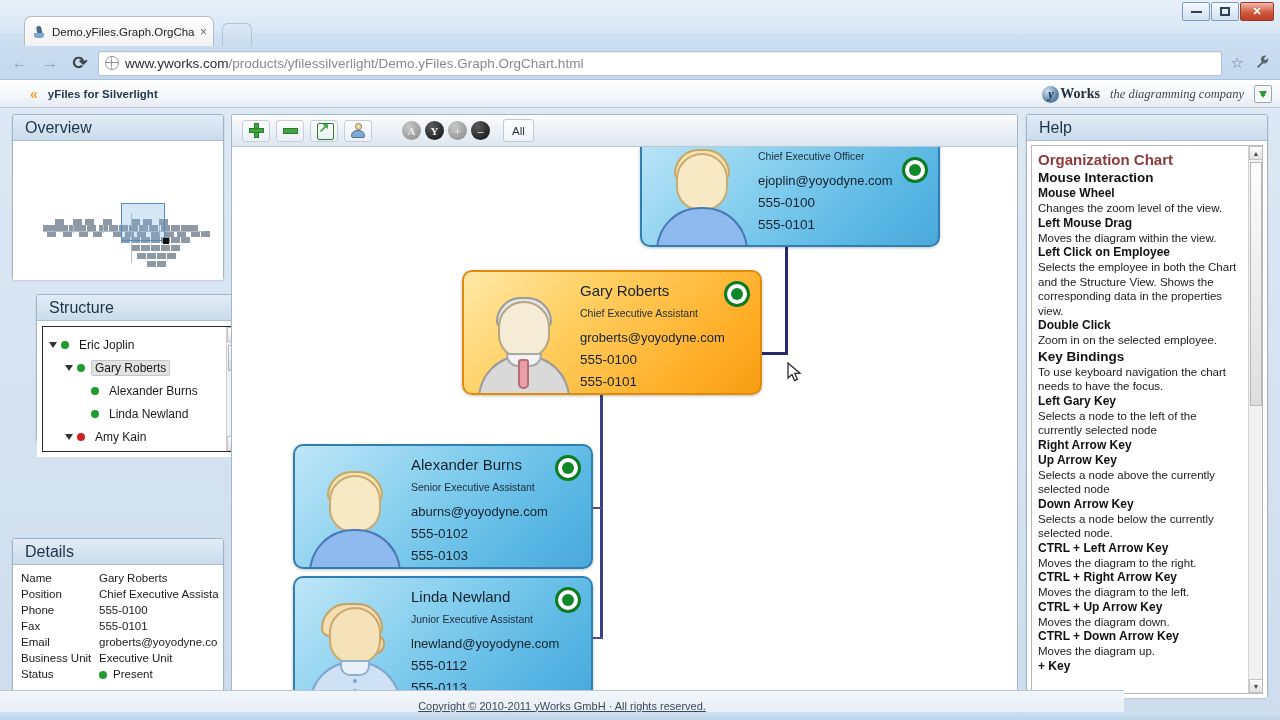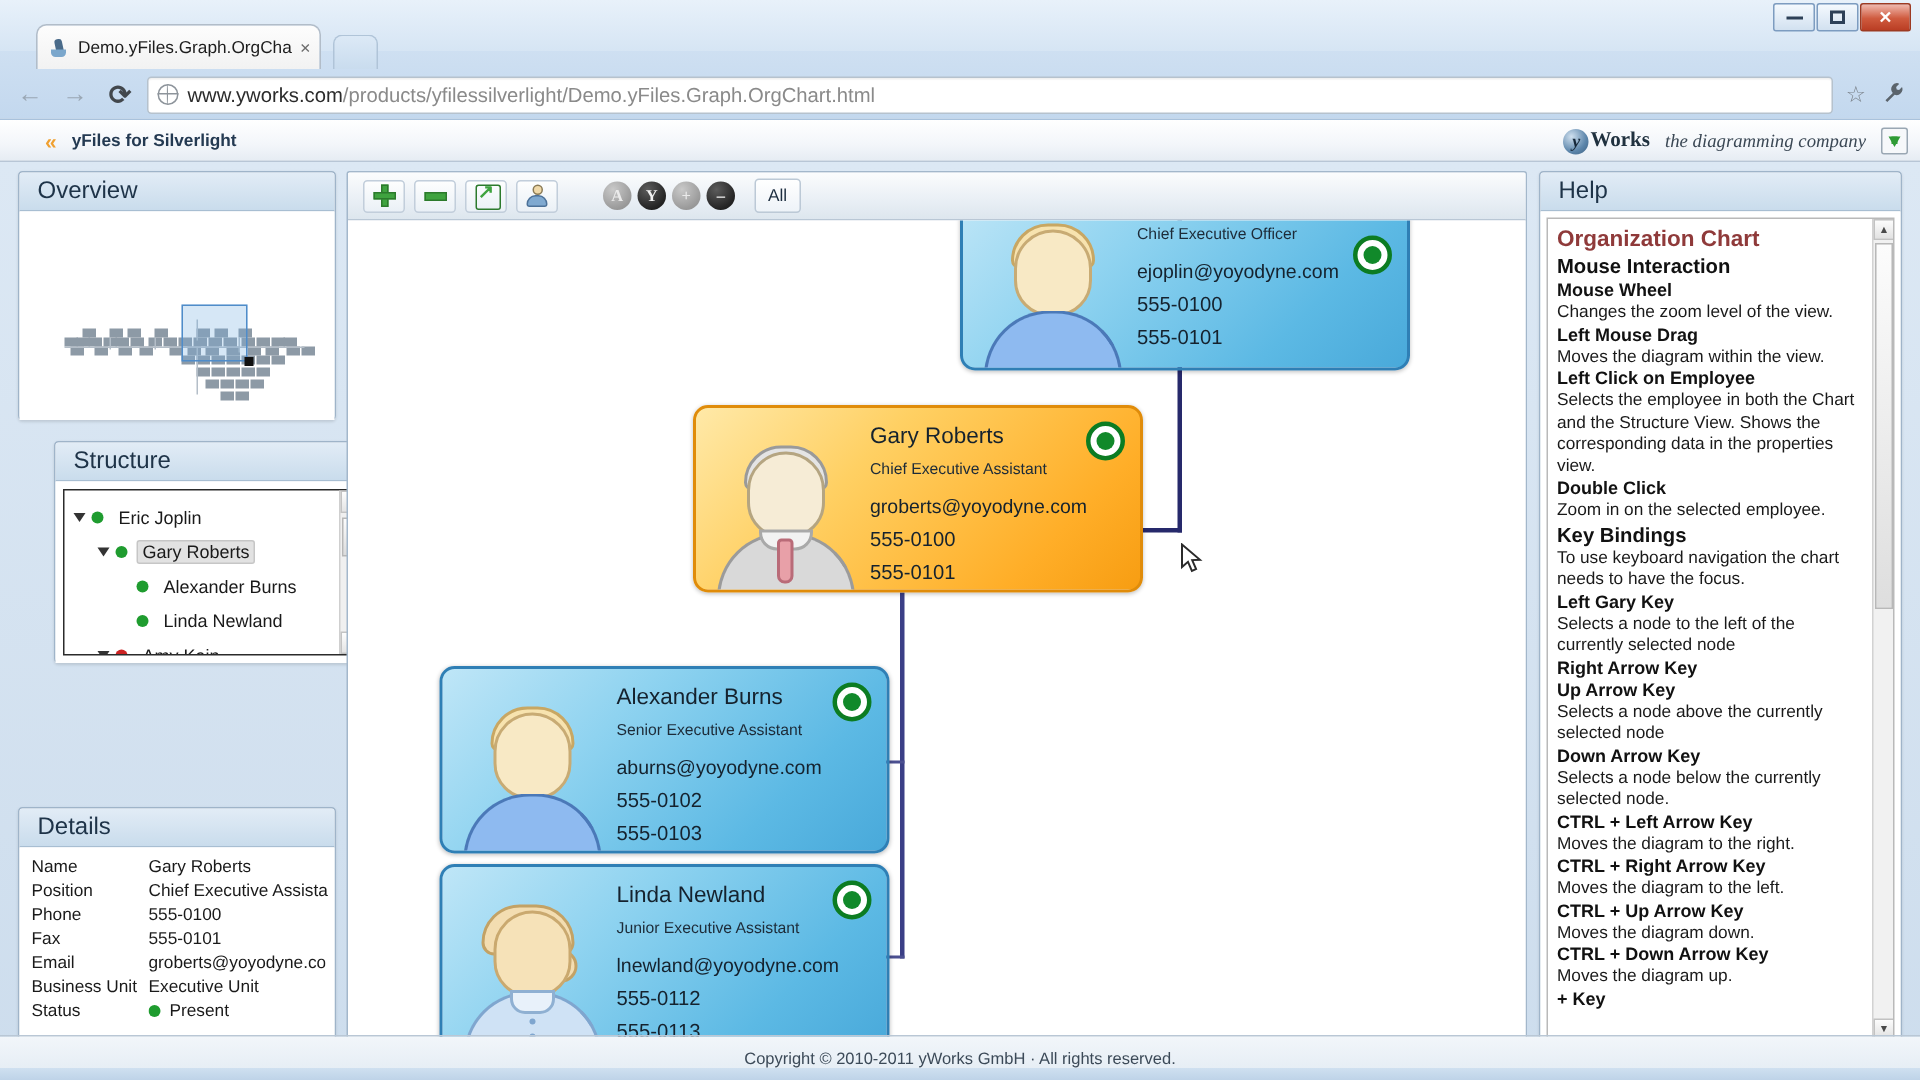--- a/index.html
+++ b/index.html
@@ -150,21 +150,21 @@
   .mini-node{ position:absolute; background:#8d9aa6; }
   .mini-link{ position:absolute; background:#b4bec8; }
   .view-rect{
     position:absolute; left:108px; top:62px; width:44px; height:38px;
     border:1px solid #4f8cc9; background:rgba(120,175,225,.30);
   }
   .view-handle{ position:absolute; left:150px; top:97px; width:6px; height:6px; background:#111; }
 
   
   #structure{ left:12px; top:186px; width:212px; height:148px;margin-left:24px; }
-  #structure .panel-body{ height:121px; padding:5px; }
+  #structure .panel-body{ height:136px; padding:5px; }
   .tree-box{
     width:100%; height:100%; border:1px solid #2b2b2b; background:#fff;
     position:relative; overflow:hidden;
   }
   .tree-scroller{ position:absolute; left:0; top:0; right:15px; bottom:0; overflow:hidden; padding-top:6px; }
   .tnode{ display:flex; align-items:center; height:23px; font-size:12px; color:#1a1a1a; }
   .tarrow{
     width:0;height:0; border-top:4px solid transparent; border-bottom:4px solid transparent;
     border-left:6px solid #333; margin-right:4px; flex:none;
   }
@@ -355,25 +355,25 @@
     position:absolute; right:10px; top:9px; width:26px; height:26px; border-radius:50%;
     border:3px solid #0c7c22; background:#ffffff;
     display:flex; align-items:center; justify-content:center;
   }
   .status-badge i{ width:12px; height:12px; border-radius:50%; background:#11892a; display:block; }
 
   .cursor{ position:absolute; left:786px; top:352px; width:16px; height:22px; }
 
   
   .footer{
-    position:absolute; left:0; top:690px; width:1280px; height:30px;
+    position:absolute; left:0; top:690px; width:1124px; height:30px;
     background:linear-gradient(to bottom,#f2f6fa,#e2ebf3);
     border-top:1px solid #b9c7d5;
     display:flex; align-items:center; justify-content:center;
-    font-size:11px; color:#3c4a58;
+    font-size:11px; color:#3c4a58;text-decoration:underline;
   }
   .statusbar{
     position:absolute; left:0; top:712px; width:1280px; height:8px;
     background:linear-gradient(to bottom,#cfe0f0,#bed3e8);
   }
 </style>
 </head>
 <body>
 
 <div id="app">

